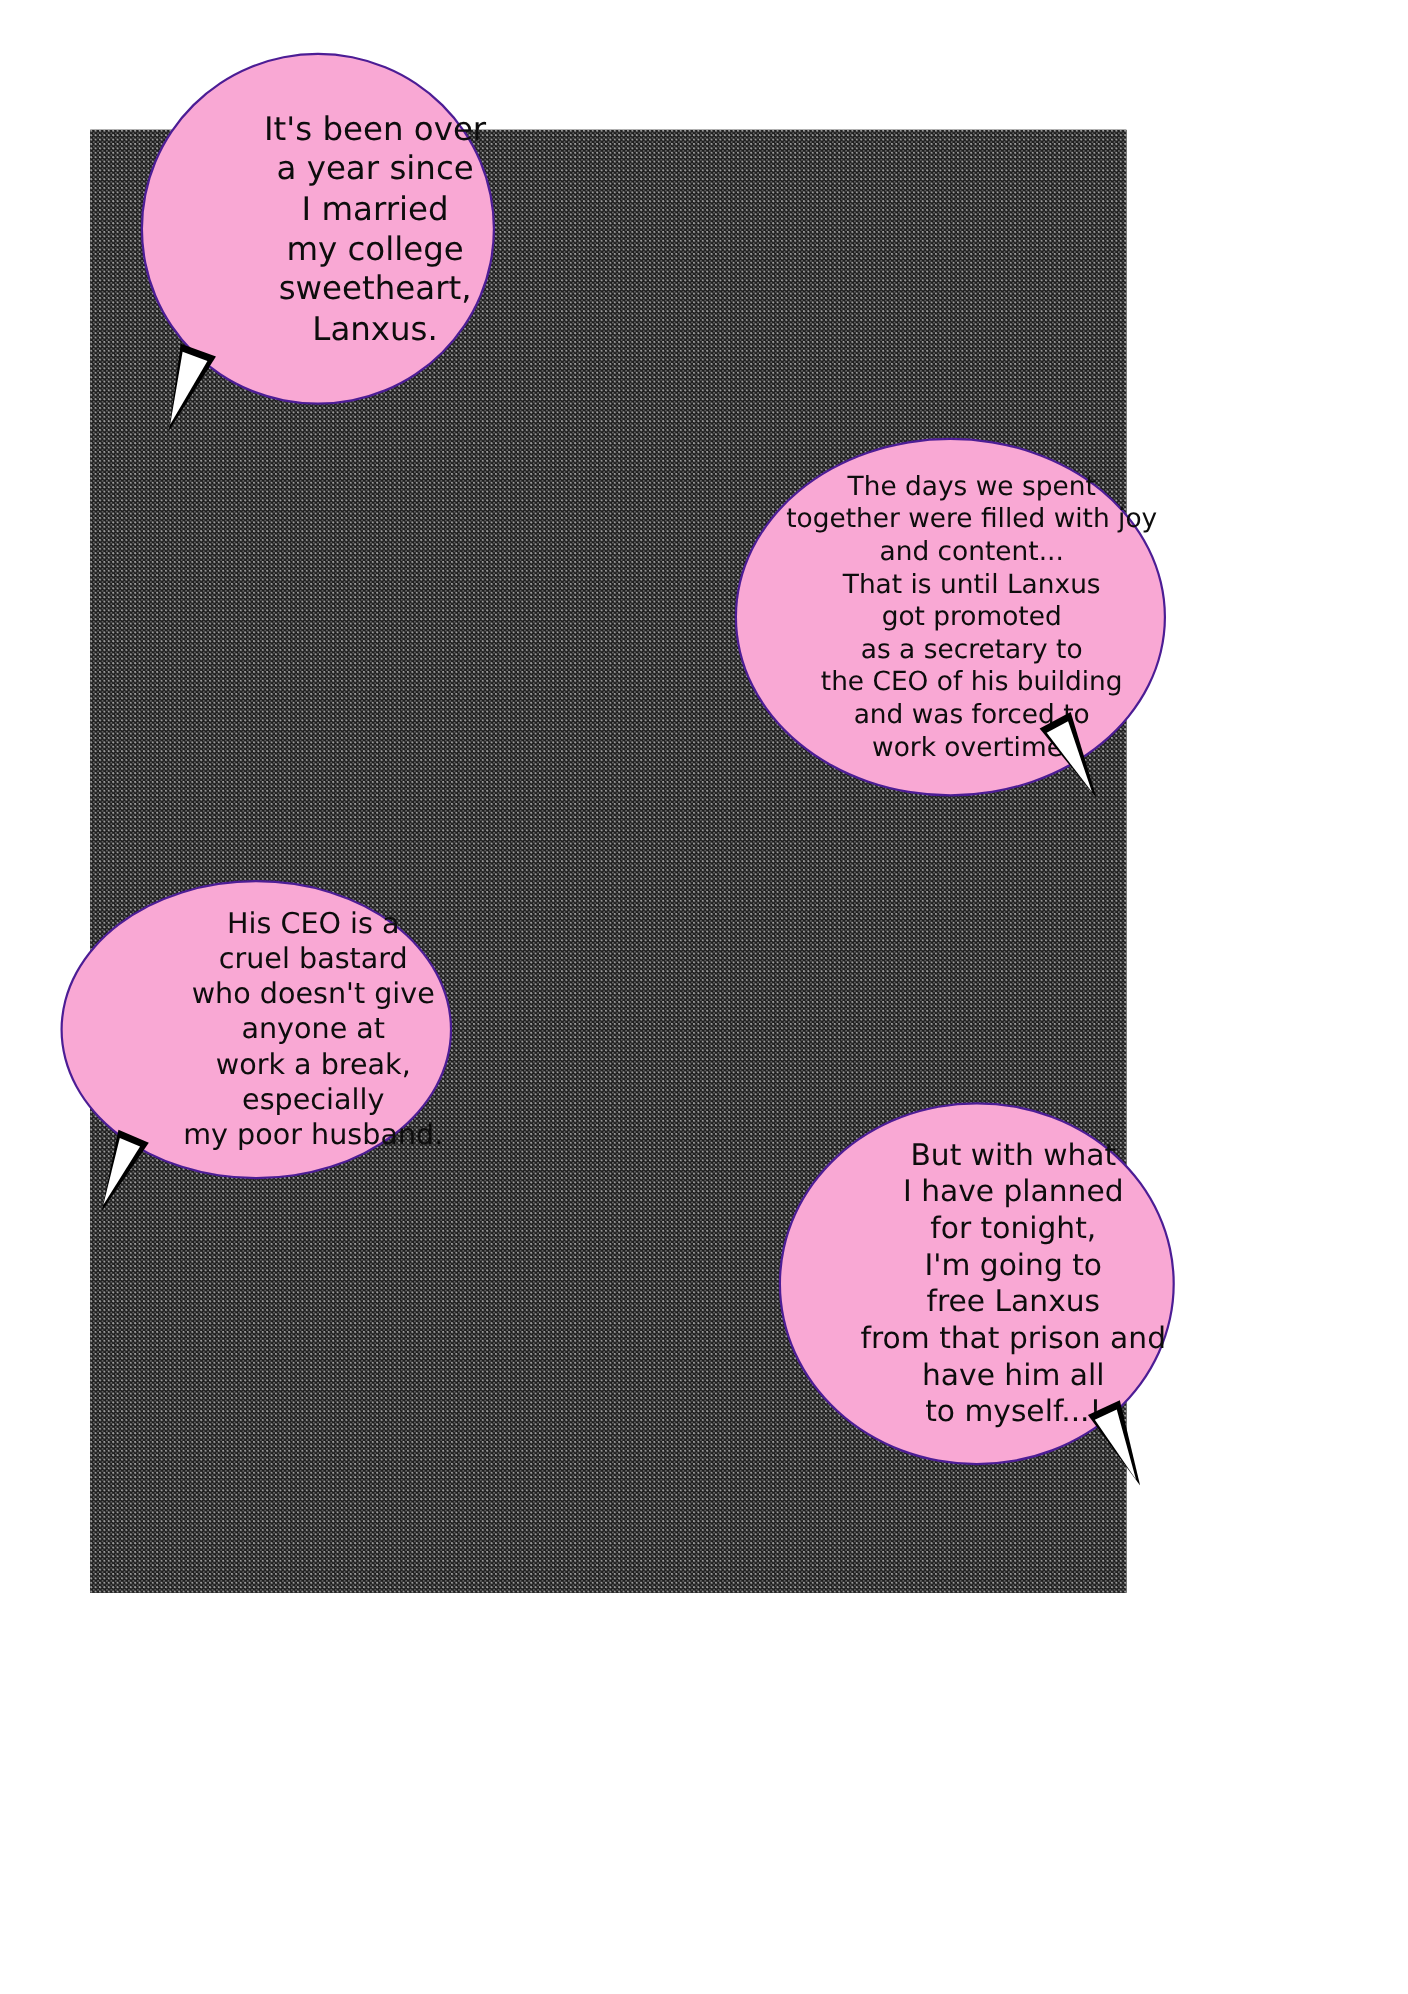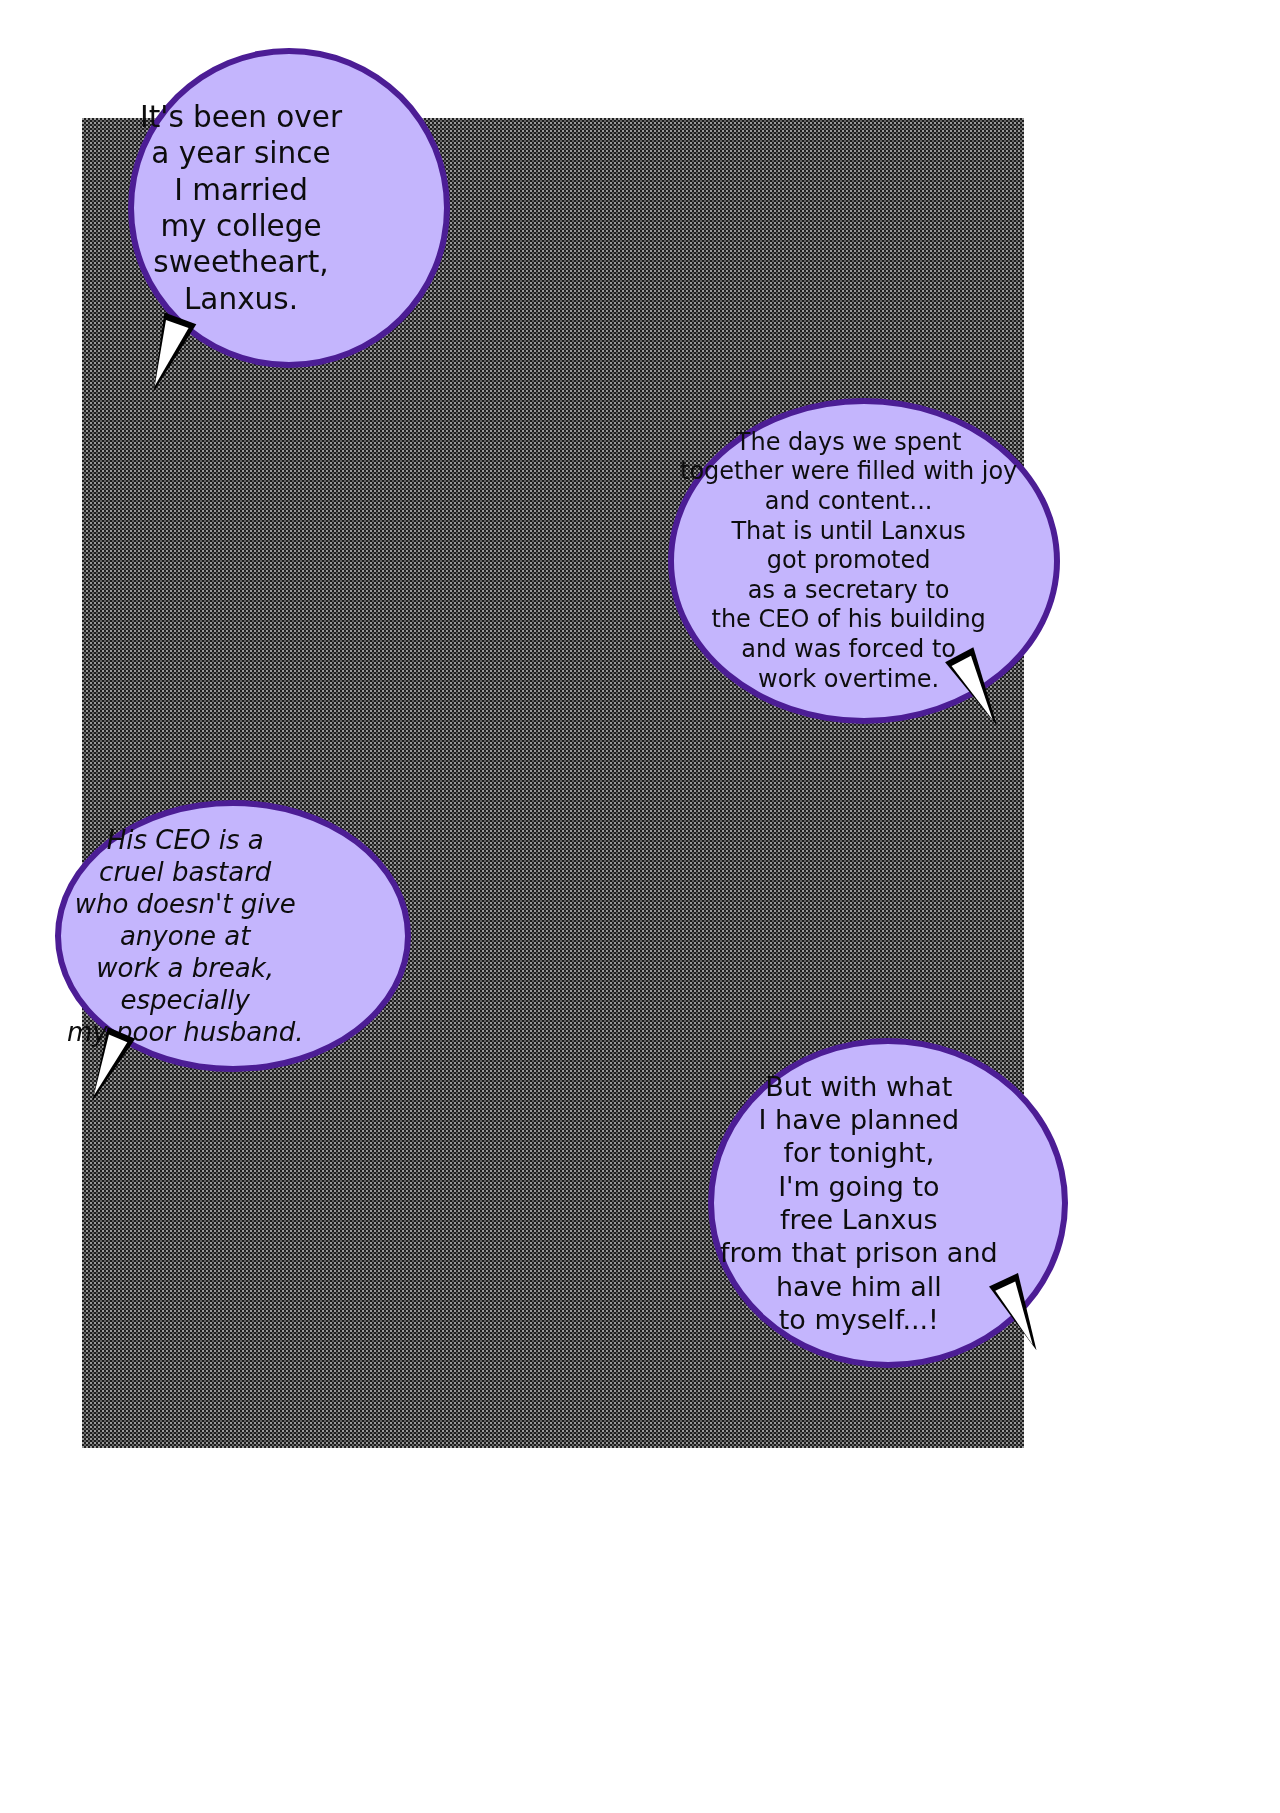--- a/index.html
+++ b/index.html
@@ -32,27 +32,27 @@
       radial-gradient(circle at 1px 1px, rgba(255,255,255,0.55) 0.9px, rgba(0,0,0,0) 1.1px),
       radial-gradient(circle at 3px 3px, rgba(255,255,255,0.30) 0.8px, rgba(0,0,0,0) 1.0px),
       linear-gradient(#1e1e1e, #1e1e1e);
     background-size: 4px 4px, 4px 4px, 100% 100%;
     background-repeat: repeat, repeat, no-repeat;
   }
 
   
   .bubble {
     position: absolute;
-    background: #c4b5fd;
-    border: 6px solid #4c1d95;
+    background: #f9a8d4;
+    border: 2px solid #4c1d95;
     border-radius: 50%;
     box-sizing: border-box;
     display: flex;
     align-items: center;
-    justify-content: flex-start;
+    justify-content: flex-end;
     color: #0d0d0d;
     text-align: center;
   }
   .bubble .btext {
     display: block;
     white-space: pre-line;
     line-height: 1.235;
     padding: 0 6px;
   }
 
@@ -112,21 +112,20 @@
     transform: rotate(152deg);
   }
 
   
   #bubble-3 {
     left: 55px;
     top: 800px;
     width: 356px;
     height: 272px;
     font-size: 26px;
-    font-style: italic;
   }
   #tail-3 { left: 92px; top: 1030px; }
   #tail-3 .tstroke {
     border-width: 0 15px 74px 15px;
     border-color: transparent transparent #000000 transparent;
     transform: rotate(203deg);
   }
   #tail-3 .tfill {
     left: 4px; top: 6px;
     border-width: 0 10px 62px 10px;
@@ -134,21 +133,20 @@
     transform: rotate(203deg);
   }
 
   
   #bubble-4 {
     left: 708px;
     top: 1002px;
     width: 360px;
     height: 330px;
     font-size: 27px;
-    margin-top: 36px;
   }
   #tail-4 { left: 1004px; top: 1276px; }
   #tail-4 .tstroke {
     border-width: 0 16px 78px 16px;
     border-color: transparent transparent #000000 transparent;
     transform: rotate(155deg);
   }
   #tail-4 .tfill {
     left: 4px; top: 7px;
     border-width: 0 11px 65px 11px;

